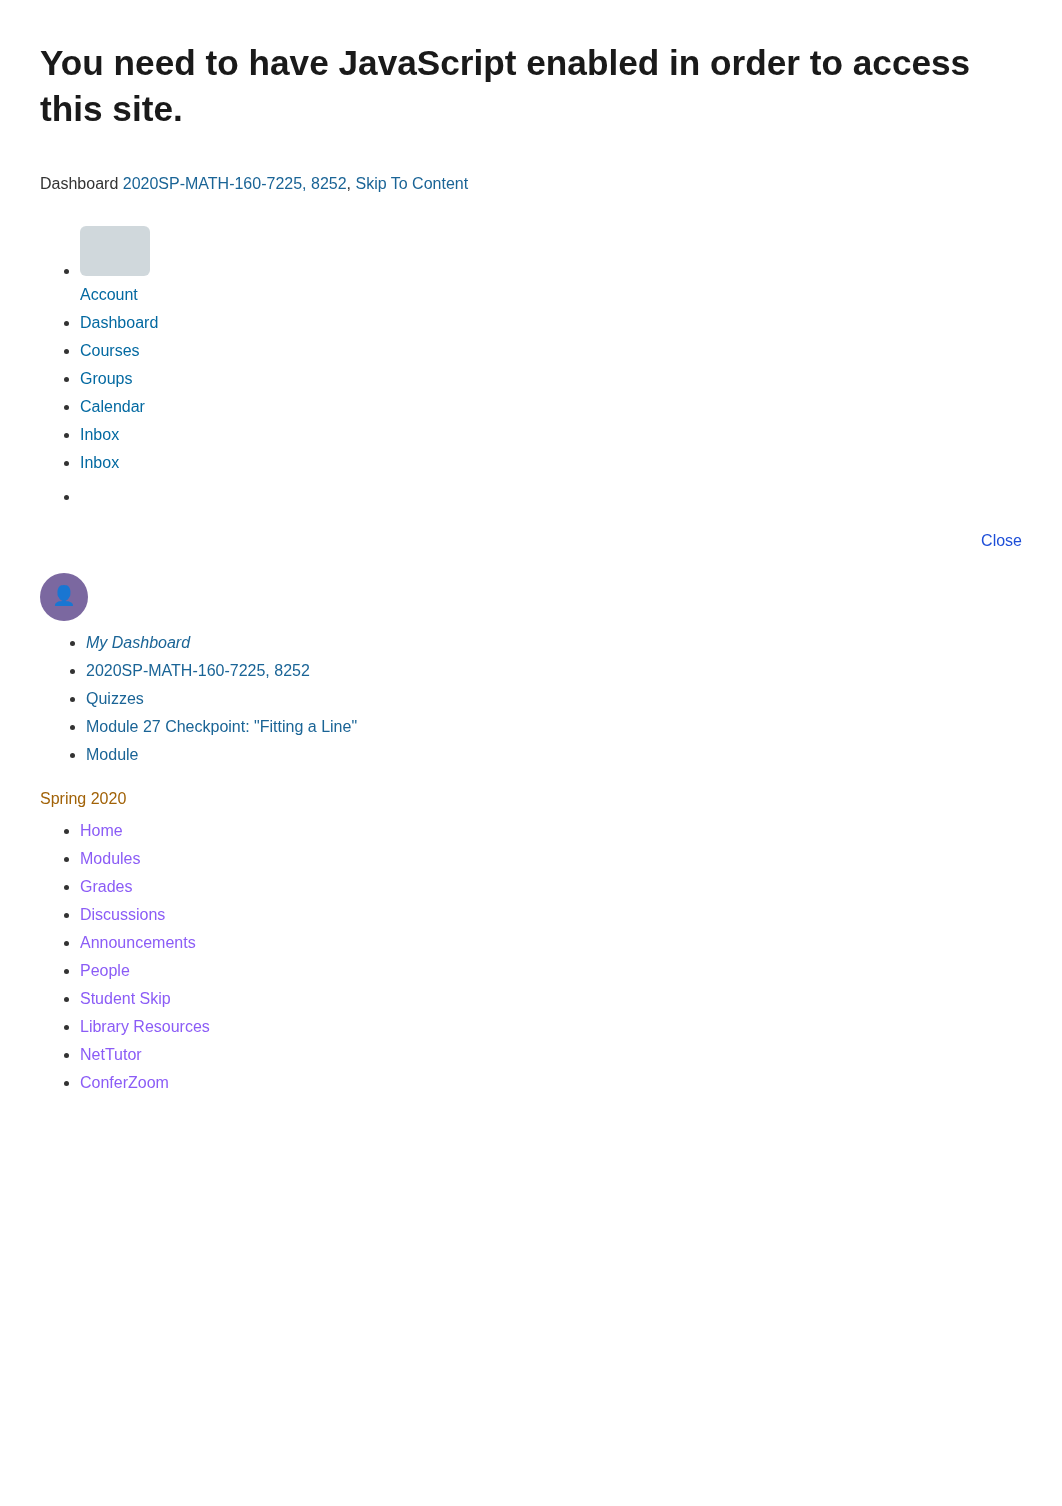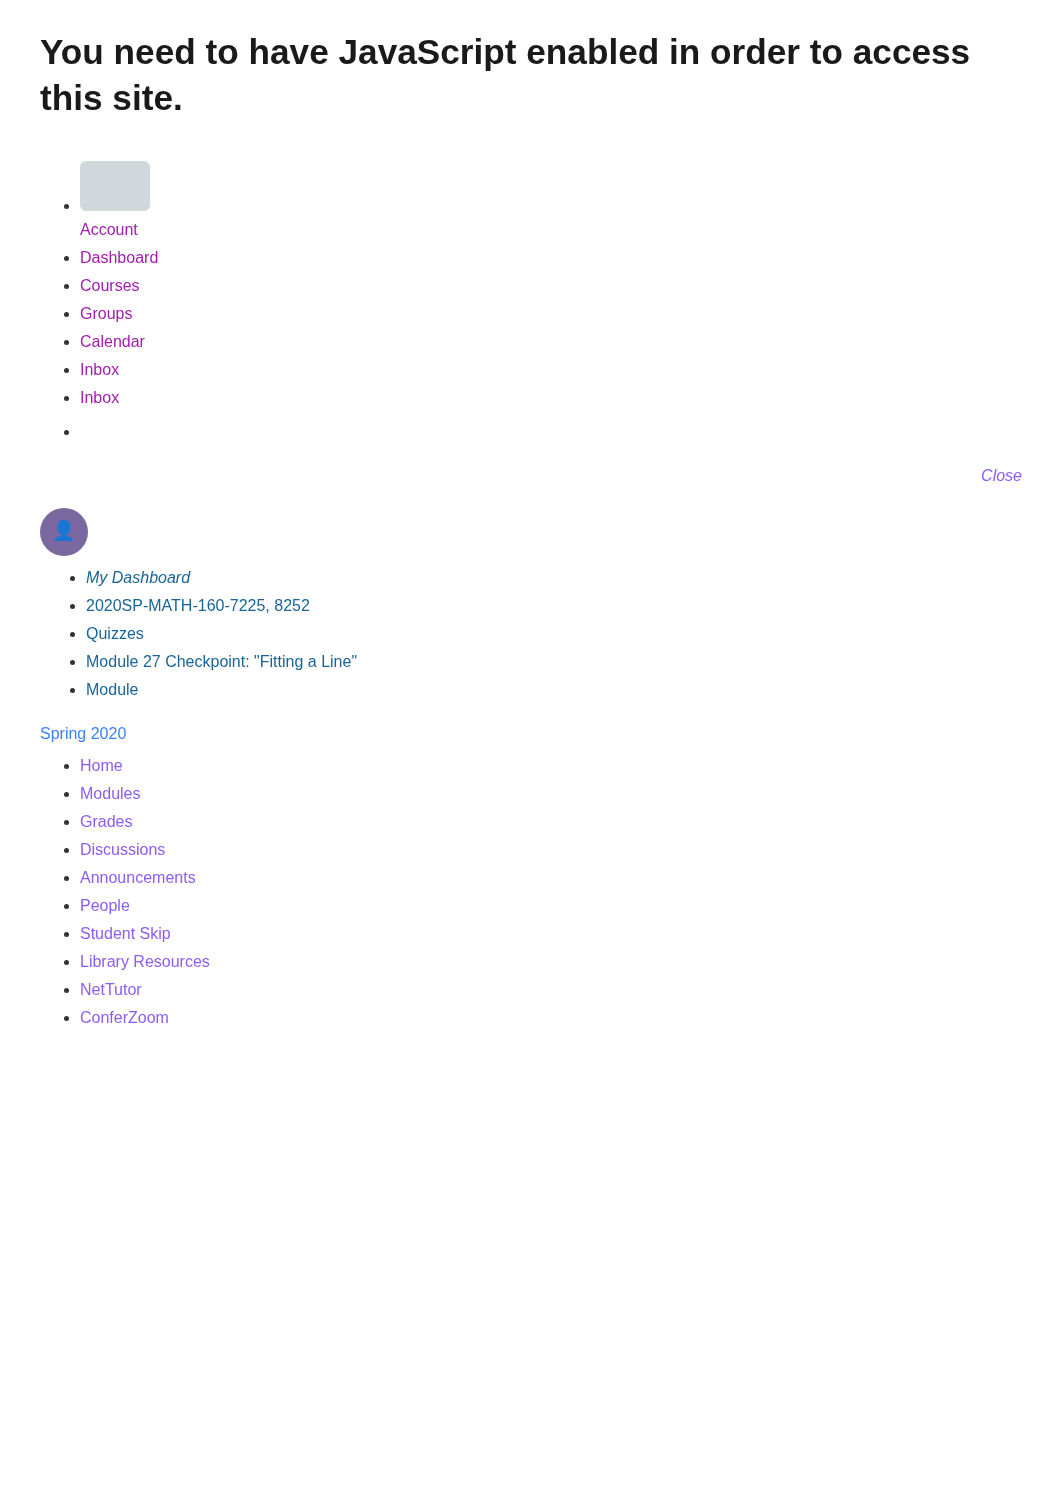--- a/index.html
+++ b/index.html
@@ -12,21 +12,21 @@
       font-family: Arial, sans-serif;
       background: #ffffff;
       color: #333;
       font-size: 16px;
       line-height: 1.5;
     }
 
     .page-wrapper {
       max-width: 1062px;
       margin: 0 auto;
-      padding: 29px 40px;
+      padding: 40px 40px;
     }
 
     .main-heading {
       font-size: 2.2rem;
       font-weight: bold;
       color: #1a1a1a;
       margin-bottom: 40px;
       line-height: 1.3;
     }
 
@@ -58,37 +58,36 @@
       list-style: disc;
       padding-left: 40px;
       margin: 10px 0;
     }
 
     ul.nav-list li {
       margin: 4px 0;
     }
 
     ul.nav-list li a {
-      color: #a21caf;
+      color: #0369a1;
       text-decoration: none;
       font-size: 1rem;
     }
 
     .close-btn-area {
       text-align: right;
       margin-bottom: 10px;
     }
 
     .close-btn {
-      color: #8b5cf6;
+      color: #1d4ed8;
       background: none;
       border: none;
       cursor: pointer;
       font-size: 1rem;
-      font-style: italic;
     }
 
     .user-avatar-section {
       display: flex;
       align-items: flex-start;
       margin-bottom: 10px;
     }
 
     .user-avatar-icon {
       width: 48px;
@@ -121,21 +120,21 @@
       color: #1a6496;
       text-decoration: none;
     }
 
     .breadcrumb-nav ul li a.italic-link {
       font-style: italic;
     }
 
     .section-label {
       font-size: 1rem;
-      color: #3b82f6;
+      color: #a16207;
       margin: 20px 0 8px 0;
     }
 
     .course-nav-list {
       list-style: disc;
       padding-left: 40px;
     }
 
     .course-nav-list li {
       margin: 4px 0;
@@ -155,20 +154,25 @@
       margin-top: 20px;
     }
   </style>
 </head>
 <body>
 
 <div class="page-wrapper">
 
   <h1 class="main-heading">You need to have JavaScript enabled in order to access this site.</h1>
 
+  <div class="breadcrumb-bar">
+    <span>Dashboard</span>
+    <a href="#">2020SP-MATH-160-7225, 8252</a>,
+    <a href="#">Skip To Content</a>
+  </div>
 
   <div class="nav-section">
     <ul class="nav-list">
       <li>
         <div class="avatar-placeholder"></div>
         <br>
         <a href="#">Account</a>
       </li>
       <li>
         <a href="#">Dashboard</a>

